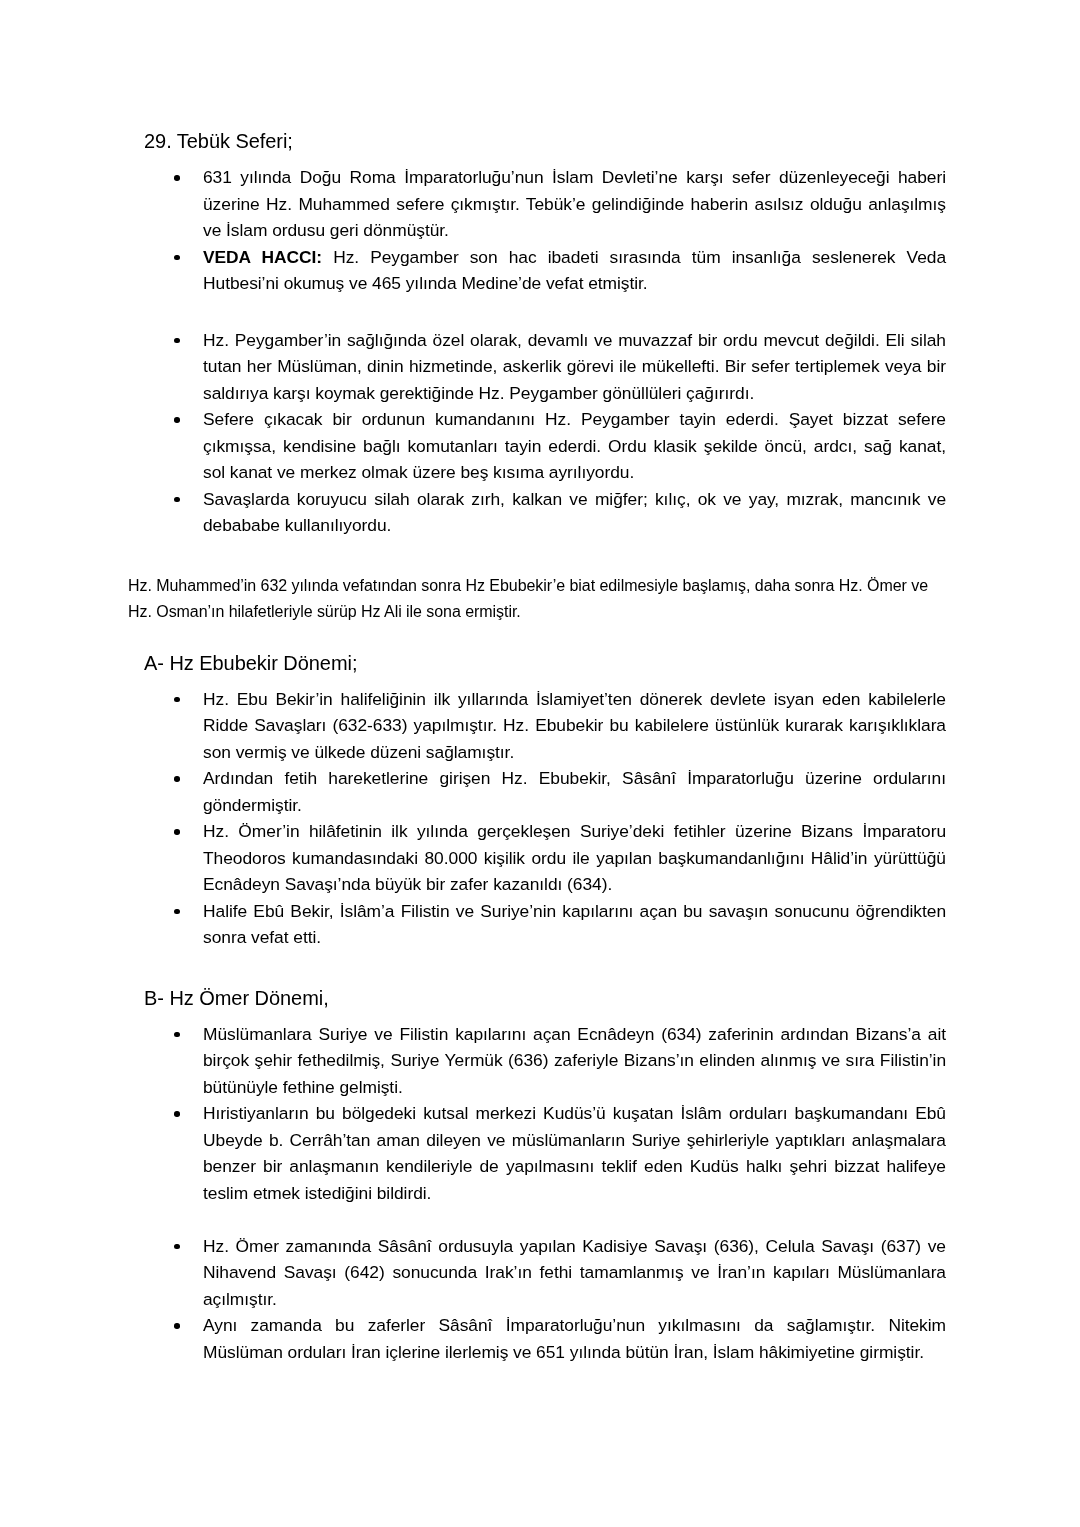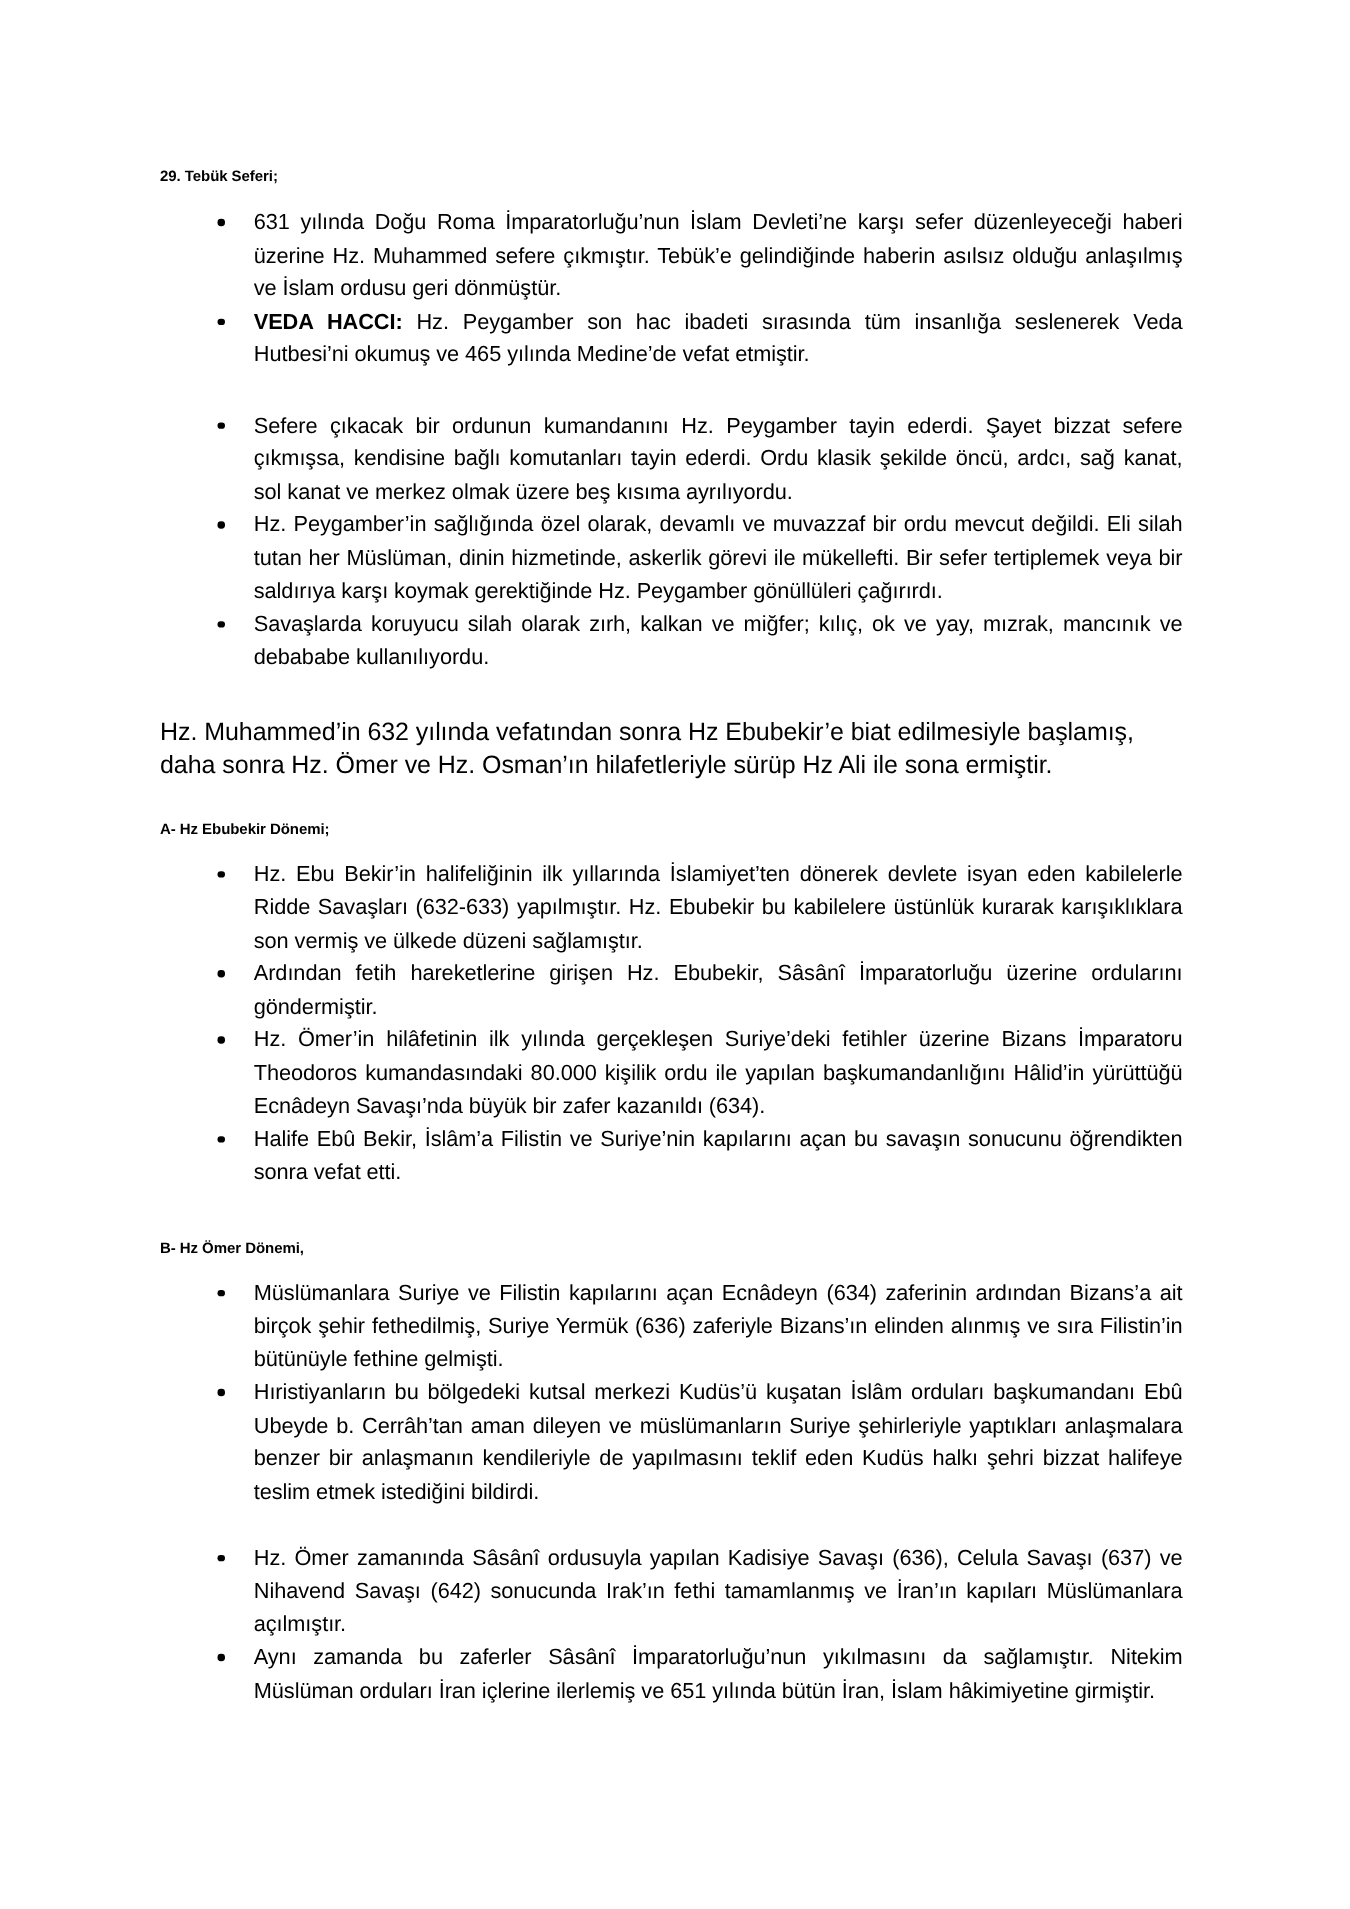--- a/index.html
+++ b/index.html
@@ -21,30 +21,30 @@
     background: #ffffff;
     box-sizing: border-box;
     padding: 128px 124px 0 128px;
   }
   .doc-body {
     width: 828px;
   }
 
   
   .heading {
-    font-weight: bold;
-    font-size: 12px;
+    font-weight: normal;
+    font-size: 20px;
     line-height: 26px;
-    margin: 0 0 2px 0;
+    margin: 0 0 2px 16px;
     letter-spacing: -0.05px;
   }
 
   
   .para {
-    font-size: 20px;
+    font-size: 16px;
     line-height: 26.5px;
     margin: 0;
     text-align: left;
     letter-spacing: -0.05px;
   }
 
   
   ul.bullets {
     list-style: none;
     margin: 10px;
@@ -100,24 +100,24 @@
           <span class="b">VEDA HACCI:</span><span> Hz. Peygamber son hac ibadeti sırasında tüm insanlığa seslenerek Veda Hutbesi’ni okumuş ve 465 yılında Medine’de vefat etmiştir.</span>
         </li>
       </ul>
     </div>
 
     <div class="section-gap-sm"></div>
 
     <div>
       <ul class="bullets">
         <li>
-          <span>Sefere çıkacak bir ordunun kumandanını Hz. Peygamber tayin ederdi. Şayet bizzat sefere çıkmışsa, kendisine bağlı komutanları tayin ederdi. Ordu klasik şekilde öncü, ardcı, sağ kanat, sol kanat ve merkez olmak üzere beş kısıma ayrılıyordu.</span>
+          <span>Hz. Peygamber’in sağlığında özel olarak, devamlı ve muvazzaf bir ordu mevcut değildi. Eli silah tutan her Müslüman, dinin hizmetinde, askerlik görevi ile mükellefti. Bir sefer tertiplemek veya bir saldırıya karşı koymak gerektiğinde Hz. Peygamber gönüllüleri çağırırdı.</span>
         </li>
         <li>
-          <span>Hz. Peygamber’in sağlığında özel olarak, devamlı ve muvazzaf bir ordu mevcut değildi. Eli silah tutan her Müslüman, dinin hizmetinde, askerlik görevi ile mükellefti. Bir sefer tertiplemek veya bir saldırıya karşı koymak gerektiğinde Hz. Peygamber gönüllüleri çağırırdı.</span>
+          <span>Sefere çıkacak bir ordunun kumandanını Hz. Peygamber tayin ederdi. Şayet bizzat sefere çıkmışsa, kendisine bağlı komutanları tayin ederdi. Ordu klasik şekilde öncü, ardcı, sağ kanat, sol kanat ve merkez olmak üzere beş kısıma ayrılıyordu.</span>
         </li>
         <li>
           <span>Savaşlarda koruyucu silah olarak zırh, kalkan ve miğfer; kılıç, ok ve yay, mızrak, mancınık ve debababe kullanılıyordu.</span>
         </li>
       </ul>
     </div>
 
     <div class="section-gap"></div>
 
     <div>

